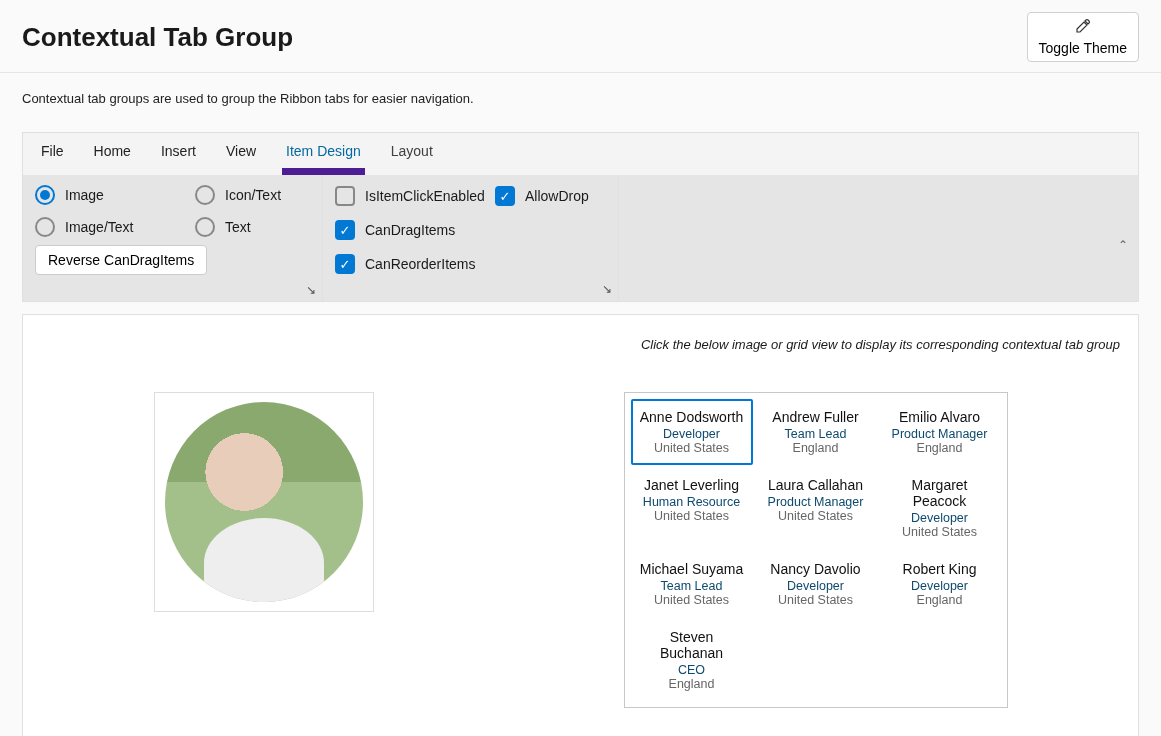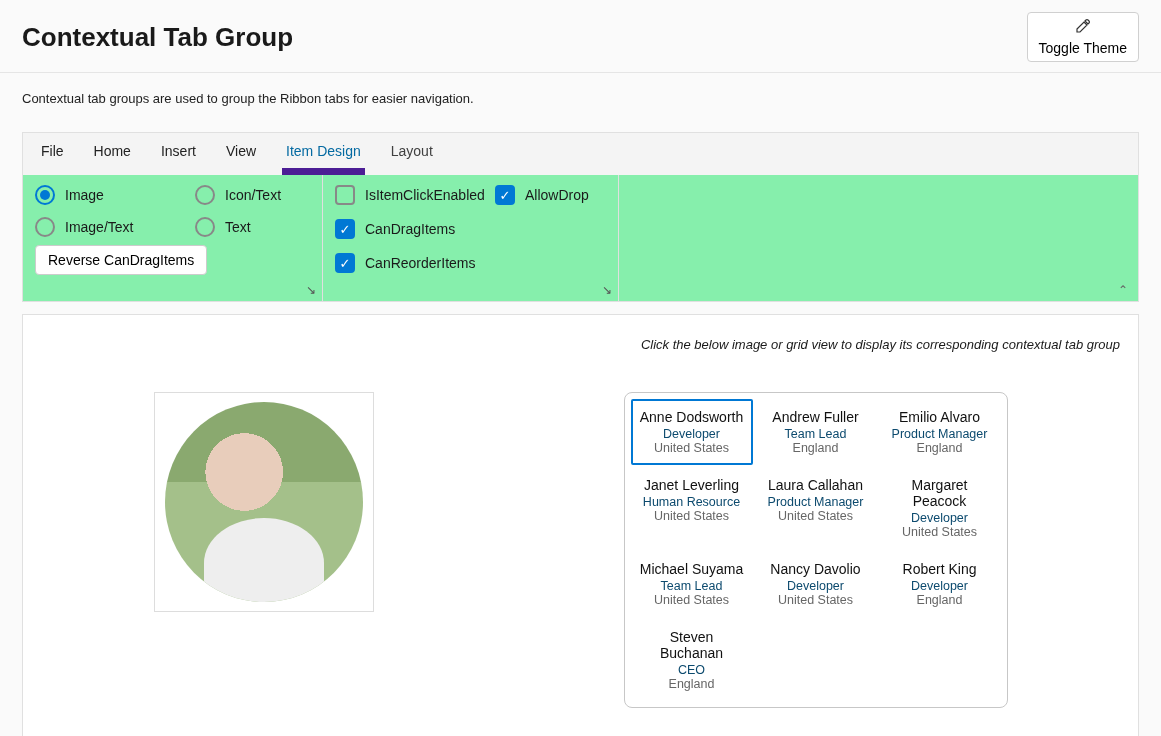--- a/index.html
+++ b/index.html
@@ -36,24 +36,25 @@
   padding: 0 14px;
 }
 .tab {
   padding: 10px 4px 9px 4px; cursor: pointer;
   font-size: 14px; color: #222;
 }
 .tab.contextual { color: #404040; }
 .tab.active { color:#0369a1; border-bottom: 7px solid #4c1d95; }
 .ribbon-body {
   display: flex;
-  background: #86efac;
+  background: #e5e5e5;
   border: 1px solid #e0e0e0;
   border-top: none;
   position: relative;
+  align-items: center;
 }
 .group {
   padding: 10px 12px 26px 12px;
   border-right: 1px solid #e0e0e0;
   position: relative;
 }
 .group:last-child { flex:1; border-right:none; }
 .launcher {
   position: absolute; right: 6px; bottom: 4px;
   font-size: 12px; color: #555; cursor: pointer;
@@ -106,21 +107,21 @@
   width:200px; height:200px; border-radius:50%;
   background: radial-gradient(circle at 40% 35%, #e8cdbb 0 22%, transparent 22%),
               linear-gradient(180deg,#8aa96f 0 40%, #a4c08a 40% 100%);
   position:relative; overflow:hidden;
 }
 .avatar::after{
   content:""; position:absolute; left:50%; top:58%; transform:translateX(-50%);
   width:120px; height:90px; background:#eee; border-radius:50% 50% 10% 10%;
 }
 .grid-view {
-  border:1px solid #c7c7c7; border-radius:8px;
+  border:1px solid #c7c7c7; border-radius:0;
   padding:6px;
   display:grid; grid-template-columns: repeat(3, 122px);
   gap:2px;
 }
 .card {
   text-align:center; padding:8px 4px;
   border:2px solid transparent; cursor:pointer;
 }
 .card.selected { border-color:#0078d4; border-radius:2px; }
 .card .name { font-size:14px; color:#111; margin-bottom:2px; }

